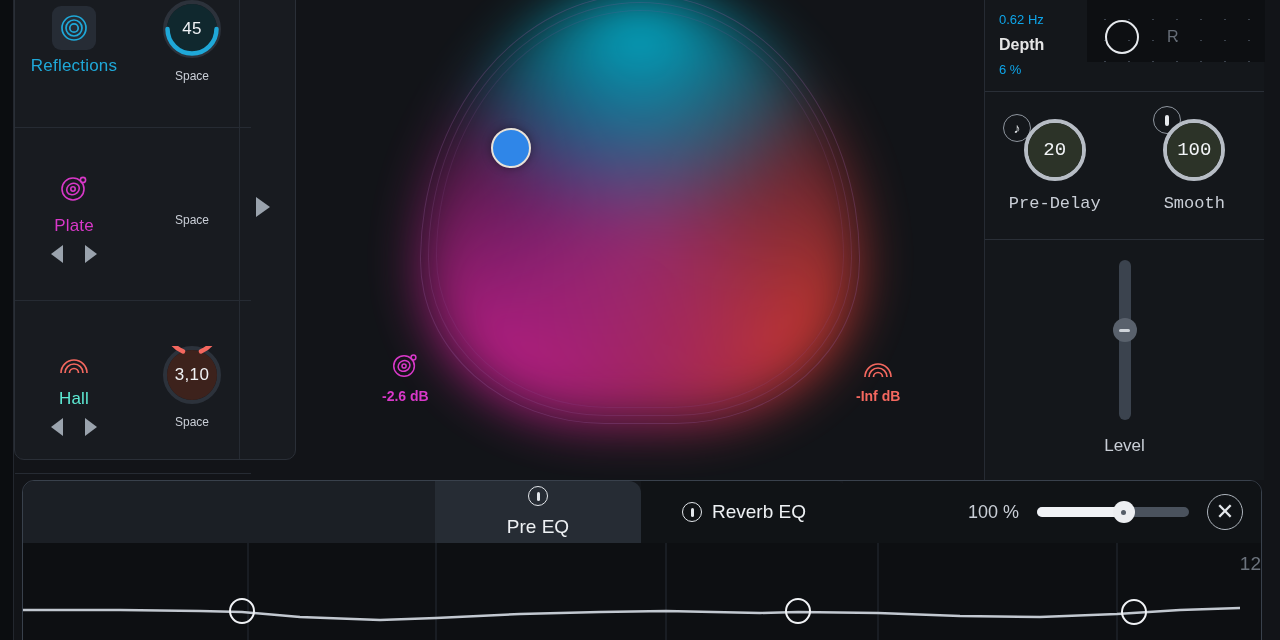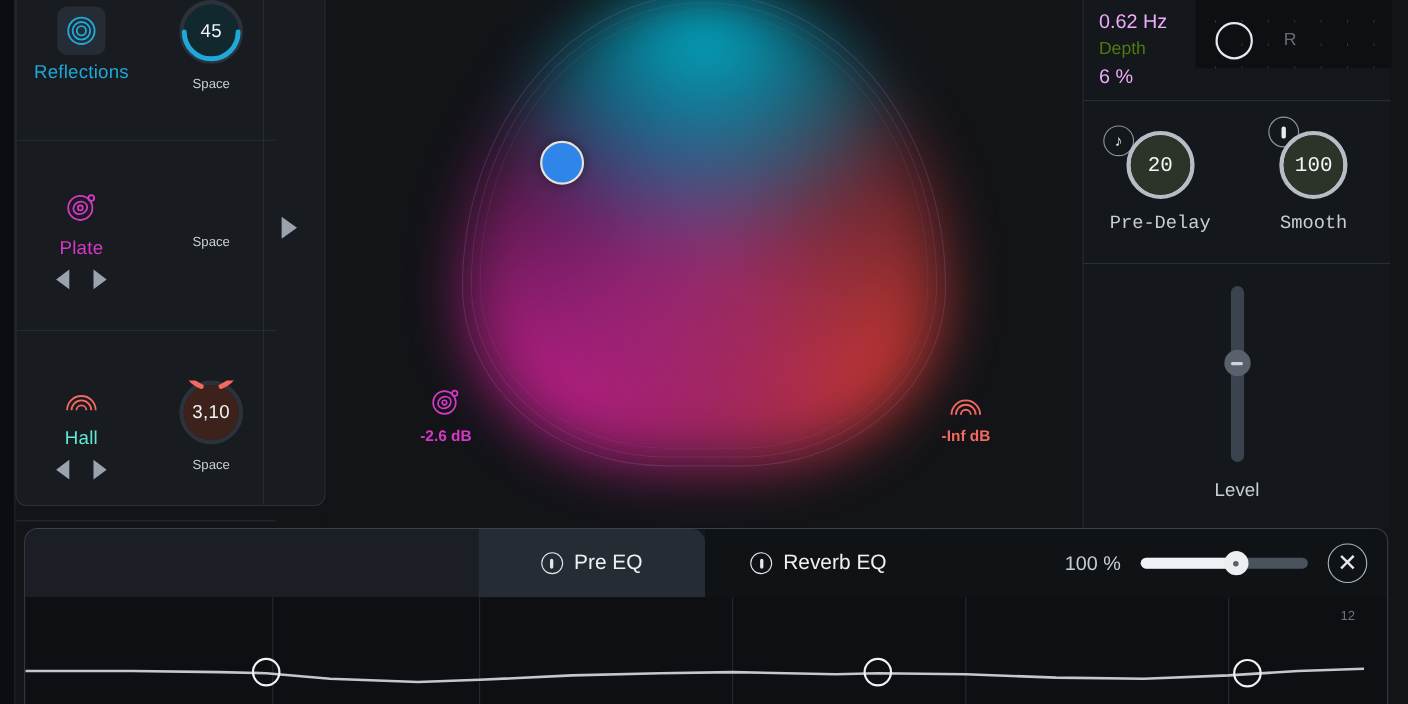--- a/index.html
+++ b/index.html
@@ -108,22 +108,22 @@
   .pad-corner { position:absolute; display:flex; flex-direction:column; align-items:center; gap:8px;font-weight:bold; }
   .pad-corner .cap { font-size:14px; white-space:nowrap; }
 
   
   .rpanel {
     position:absolute; left:984px; top:-30px; width:280px; height:510px;
     background:#14171b; border-left:1px solid #262b33;
   }
   .mod-sec { position:relative; height:122px; border-bottom:1px solid #2a2f37; }
   .mod-readout { position:absolute; left:14px; top:12px; }
-  .mod-readout .lbl { font-size:16px; color:#4d7c0f; line-height:25px; }
-  .mod-readout .num { font-size:18px; color:#f0abfc; line-height:25px; }
+  .mod-readout .lbl { font-size:16px; color:#e5e5e5; line-height:25px;font-weight:bold; }
+  .mod-readout .num { font-size:13px; color:#0ea5e9; line-height:25px; }
   .xy-pad {
     position:absolute; left:102px; top:-30px; width:178px; height:122px;
     background:#0d0f12;
     background-image:radial-gradient(#3b424c 1px, transparent 1px);
     background-size:24px 21px; background-position:6px 6px;
   }
   .xy-handle {
     position:absolute; width:34px; height:34px; border-radius:50%;
     border:2px solid #e6e9ed; background:transparent;
   }
@@ -169,21 +169,21 @@
   .eqbar { position:relative; height:62px; }
   .eq-left-slot {
     position:absolute; left:0; top:0; width:412px; height:62px;
     background:#1b1f25; border-top-left-radius:11px;
   }
   .eqtab {
     position:absolute; top:0; height:62px;
     display:flex; align-items:center; justify-content:center; gap:10px;
     font-size:19px; color:#eef1f4;
   }
-  .eqtab.active { background:#262c34; border-top-right-radius:12px; }
+  .eqtab.active { background:#262c34; border-top-right-radius:12px;flex-direction:column; }
   .eqtab.inactive { background:#101316; border-top-right-radius:12px; }
   .pwr {
     width:20px; height:20px; border-radius:50%; border:1.6px solid #e3e7eb;
     display:flex; align-items:center; justify-content:center;
   }
   .pwr i { display:block; width:3px; height:9px; border-radius:2px; background:#e3e7eb; }
   .eq-right {
     position:absolute; right:0; top:0; height:62px; width:418px;
     background:#101316; border-top-right-radius:11px;
     display:flex; align-items:center; justify-content:flex-end; gap:18px; padding-right:18px;
@@ -195,21 +195,21 @@
   .hslider .thumb {
     position:absolute; top:50%; transform:translate(-50%,-50%);
     width:22px; height:22px; border-radius:50%; background:#eceef1;
     display:flex; align-items:center; justify-content:center;
   }
   .closebtn {
     width:36px; height:36px; border-radius:50%; border:1.6px solid #aeb5bd;
     display:flex; align-items:center; justify-content:center; color:#e6e9ed; font-size:22px;
   }
   .eqgraph { position:relative; height:126px; background:#0d0f12; border-bottom-left-radius:11px; border-bottom-right-radius:11px; overflow:hidden; }
-  .eq-axis { position:absolute; right:29px; font-size:12px; color:#6b727c; }
+  .eq-axis { position:absolute; right:0; font-size:19px; color:#6b727c; }
   .eqnode {
     position:absolute; width:26px; height:26px; border-radius:50%;
     border:2px solid #f0f2f5; background:transparent; transform:translate(-50%,-50%);
   }
 </style>
 </head>
 <body>
 
 <div id="app">
 

